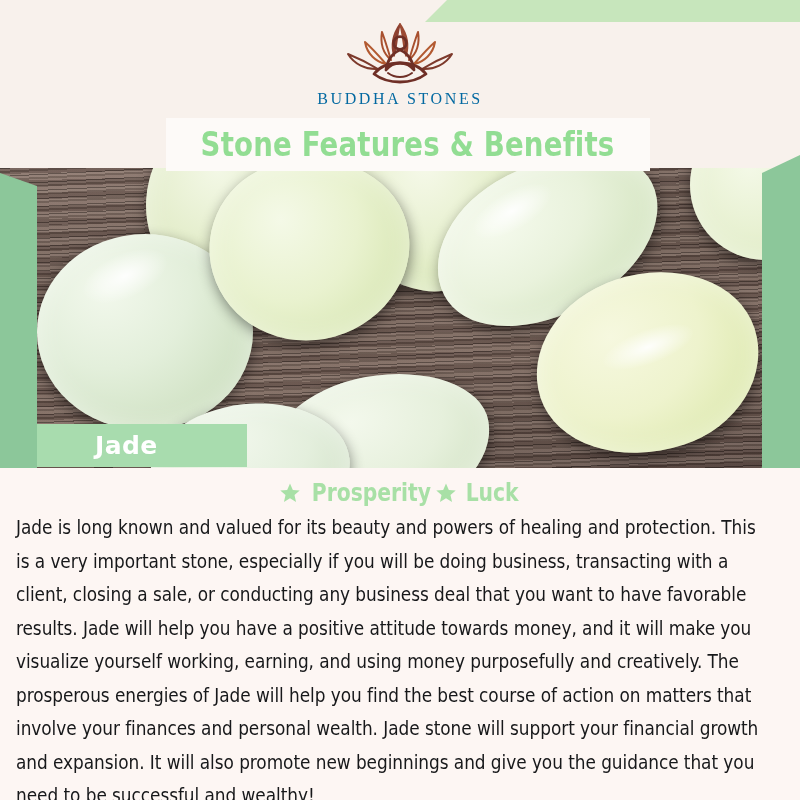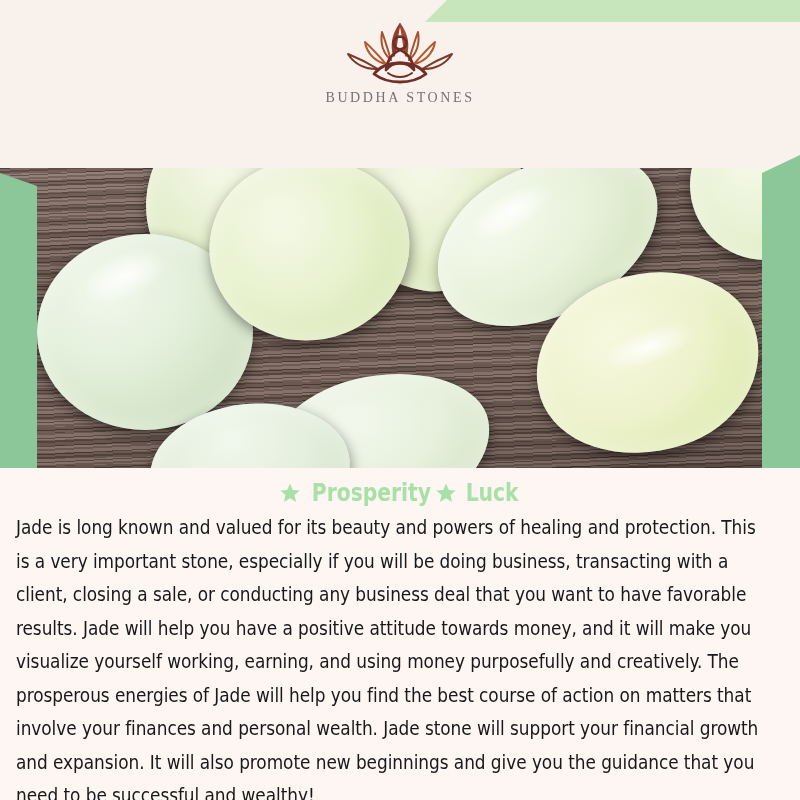--- a/index.html
+++ b/index.html
@@ -46,23 +46,23 @@
     position:absolute; top:0; left:0; width:800px; height:118px;
     z-index:4;
     display:flex; flex-direction:column;
     align-items:center; justify-content:flex-start;
     padding-top:16px;
   }
   .logo-mark { width:132px; height:70px; display:block; }
   .logo-word {
     margin-top:4px;
     font-family:"Liberation Serif", serif;
-    font-size:14px;
+    font-size:16px;
     letter-spacing:2.6px;
-    color:#737373;
+    color:#0369a1;
     font-weight:400;
     white-space:nowrap;
   }
 
   
   .title-panel {
     position:absolute; top:118px; left:166px;
     width:484px; height:53px;
     background:#fdfaf8;
     display:flex; align-items:center; justify-content:center;
@@ -223,21 +223,27 @@
         <path d="M118 38 C112 48,100 54,88 53 C98 47,108 42,118 38 Z" fill="none" stroke="#7d3a2c" stroke-width="2"></path>
         <circle cx="66" cy="27" r="6.4" fill="none" stroke="#6f2f26" stroke-width="2.6"></circle>
         <path d="M66 34 C58 37,53 45,52 54 C55 50,60 47,66 47 C72 47,77 50,80 54 C79 45,74 37,66 34 Z" fill="none" stroke="#6f2f26" stroke-width="2.8"></path>
         <path d="M40 58 C46 50,54 47,66 47 C78 47,86 50,92 58 C84 64,74 66,66 66 C58 66,48 64,40 58 Z" fill="none" stroke="#6f2f26" stroke-width="2.8"></path>
         <path d="M54 57 C58 60,62 61,66 61 C70 61,74 60,78 57" fill="none" stroke="#6f2f26" stroke-width="2"></path>
       </g>
     </svg>
     <div class="logo-word">BUDDHA STONES</div>
   </div>
 
-
+  <div class="title-panel">
+    <div class="title-text">Stone Features &amp; Benefits</div>
+  </div>
+
+  <div class="jade-banner">
+    <span class="jade-text">Jade</span>
+  </div>
 
   <div class="content">
     <div class="benefits">
 
       <div class="benefit">
         <svg class="star-icon" viewBox="0 0 24 24">
           <polygon points="12,1.6 15.1,8.6 22.6,9.3 16.9,14.3 18.6,21.8 12,17.8 5.4,21.8 7.1,14.3 1.4,9.3 8.9,8.6" fill="#a8e0a6"></polygon>
         </svg>
         <span class="benefit-label">Prosperity</span>
       </div>

